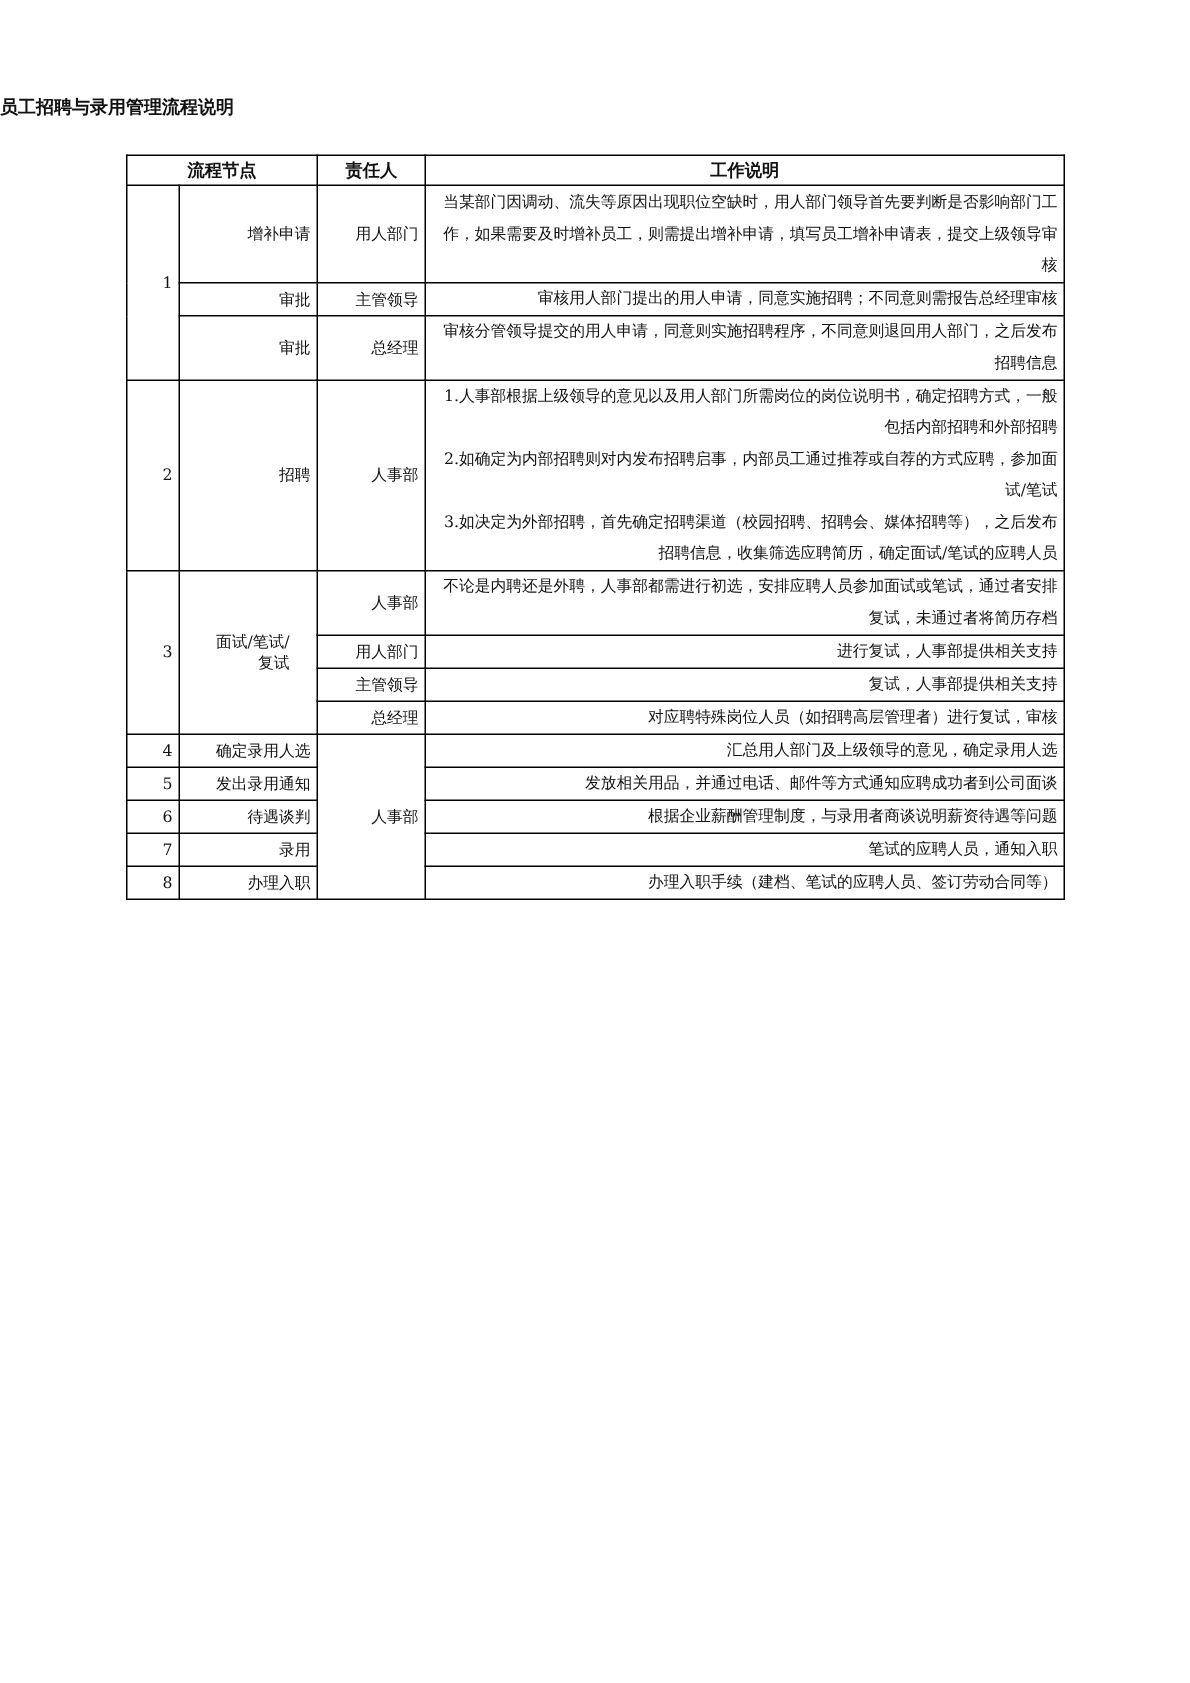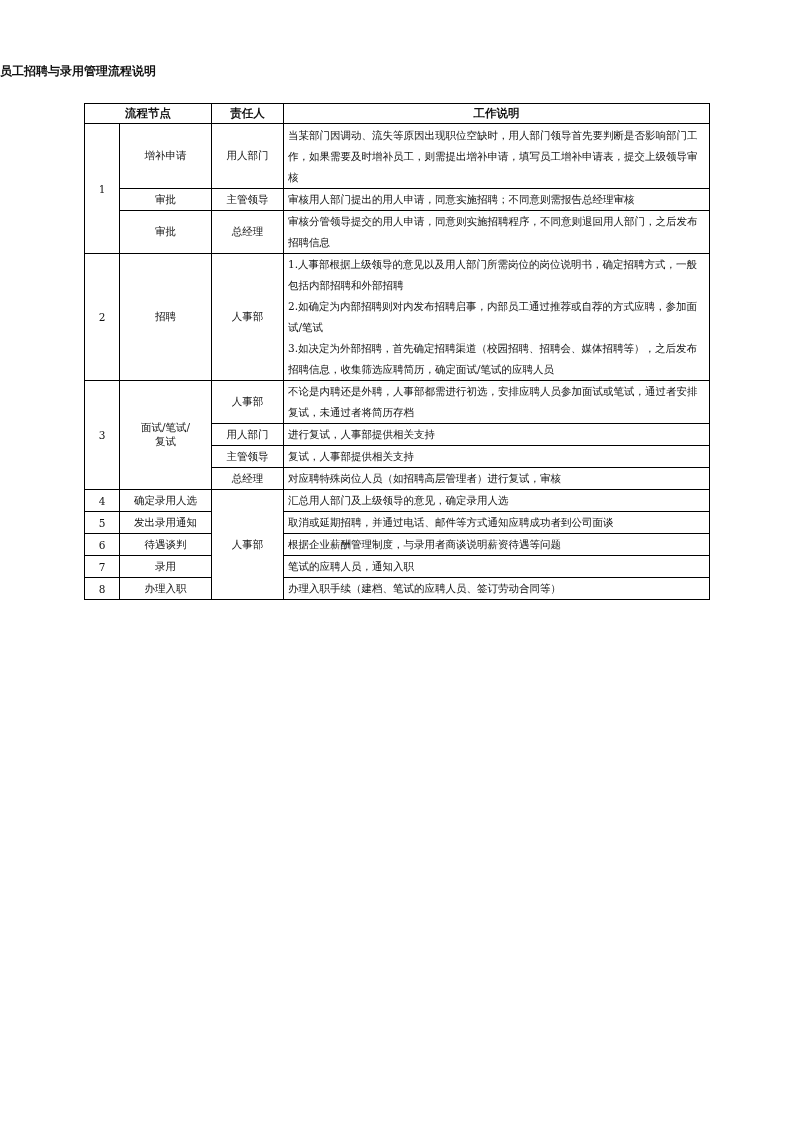--- a/index.html
+++ b/index.html
@@ -1,19 +1,19 @@
 <!DOCTYPE html>
 <html><head>
 <meta charset="utf-8">
 <style>
   html, body { margin: 0; padding: 0; background: #ffffff; }
   body { width: 793px; height: 1122px; position: relative; font-family: "DejaVu Serif", "Liberation Serif", serif; color: #111; }
   .title { position: absolute; left: 0; width: 793px; top: 63px; text-align: left; font-size: 12px; font-weight: bold; }
   table.flow { position: absolute; left: 84px; top: 87px; width: 625px; border-collapse: collapse; table-layout: fixed; font-size: 10.5px; margin-top: 16px; }
-  table.flow td, table.flow th { border: 1px solid #000; padding: 0 4px; vertical-align: middle; }
+  table.flow td, table.flow th { border: 1px solid #000; padding: 0 4px; vertical-align: middle; text-align: right; }
   table.flow th { font-weight: bold; font-size: 11.5px; height: 19px; text-align: center; }
   .c { text-align: center; }
   .desc { text-align: left; line-height: 21px; padding: 0 4px; }
   .desc .line { display: block; }
   .num { text-align: center; }
 </style>
 </head>
 <body>
 
 <div class="title">员工招聘与录用管理流程说明</div>
@@ -81,21 +81,21 @@
 
   <tr>
     <td class="num">4</td>
     <td class="c">确定录用人选</td>
     <td rowspan="5" class="c">人事部</td>
     <td class="desc" style="height:20px">汇总用人部门及上级领导的意见，确定录用人选</td>
   </tr>
   <tr>
     <td class="num">5</td>
     <td class="c">发出录用通知</td>
-    <td class="desc" style="height:20px">取消或延期招聘，并通过电话、邮件等方式通知应聘成功者到公司面谈</td>
+    <td class="desc" style="height:20px">发放相关用品，并通过电话、邮件等方式通知应聘成功者到公司面谈</td>
   </tr>
   <tr>
     <td class="num">6</td>
     <td class="c">待遇谈判</td>
     <td class="desc" style="height:20px">根据企业薪酬管理制度，与录用者商谈说明薪资待遇等问题</td>
   </tr>
   <tr>
     <td class="num">7</td>
     <td class="c">录用</td>
     <td class="desc" style="height:20px">笔试的应聘人员，通知入职</td>

